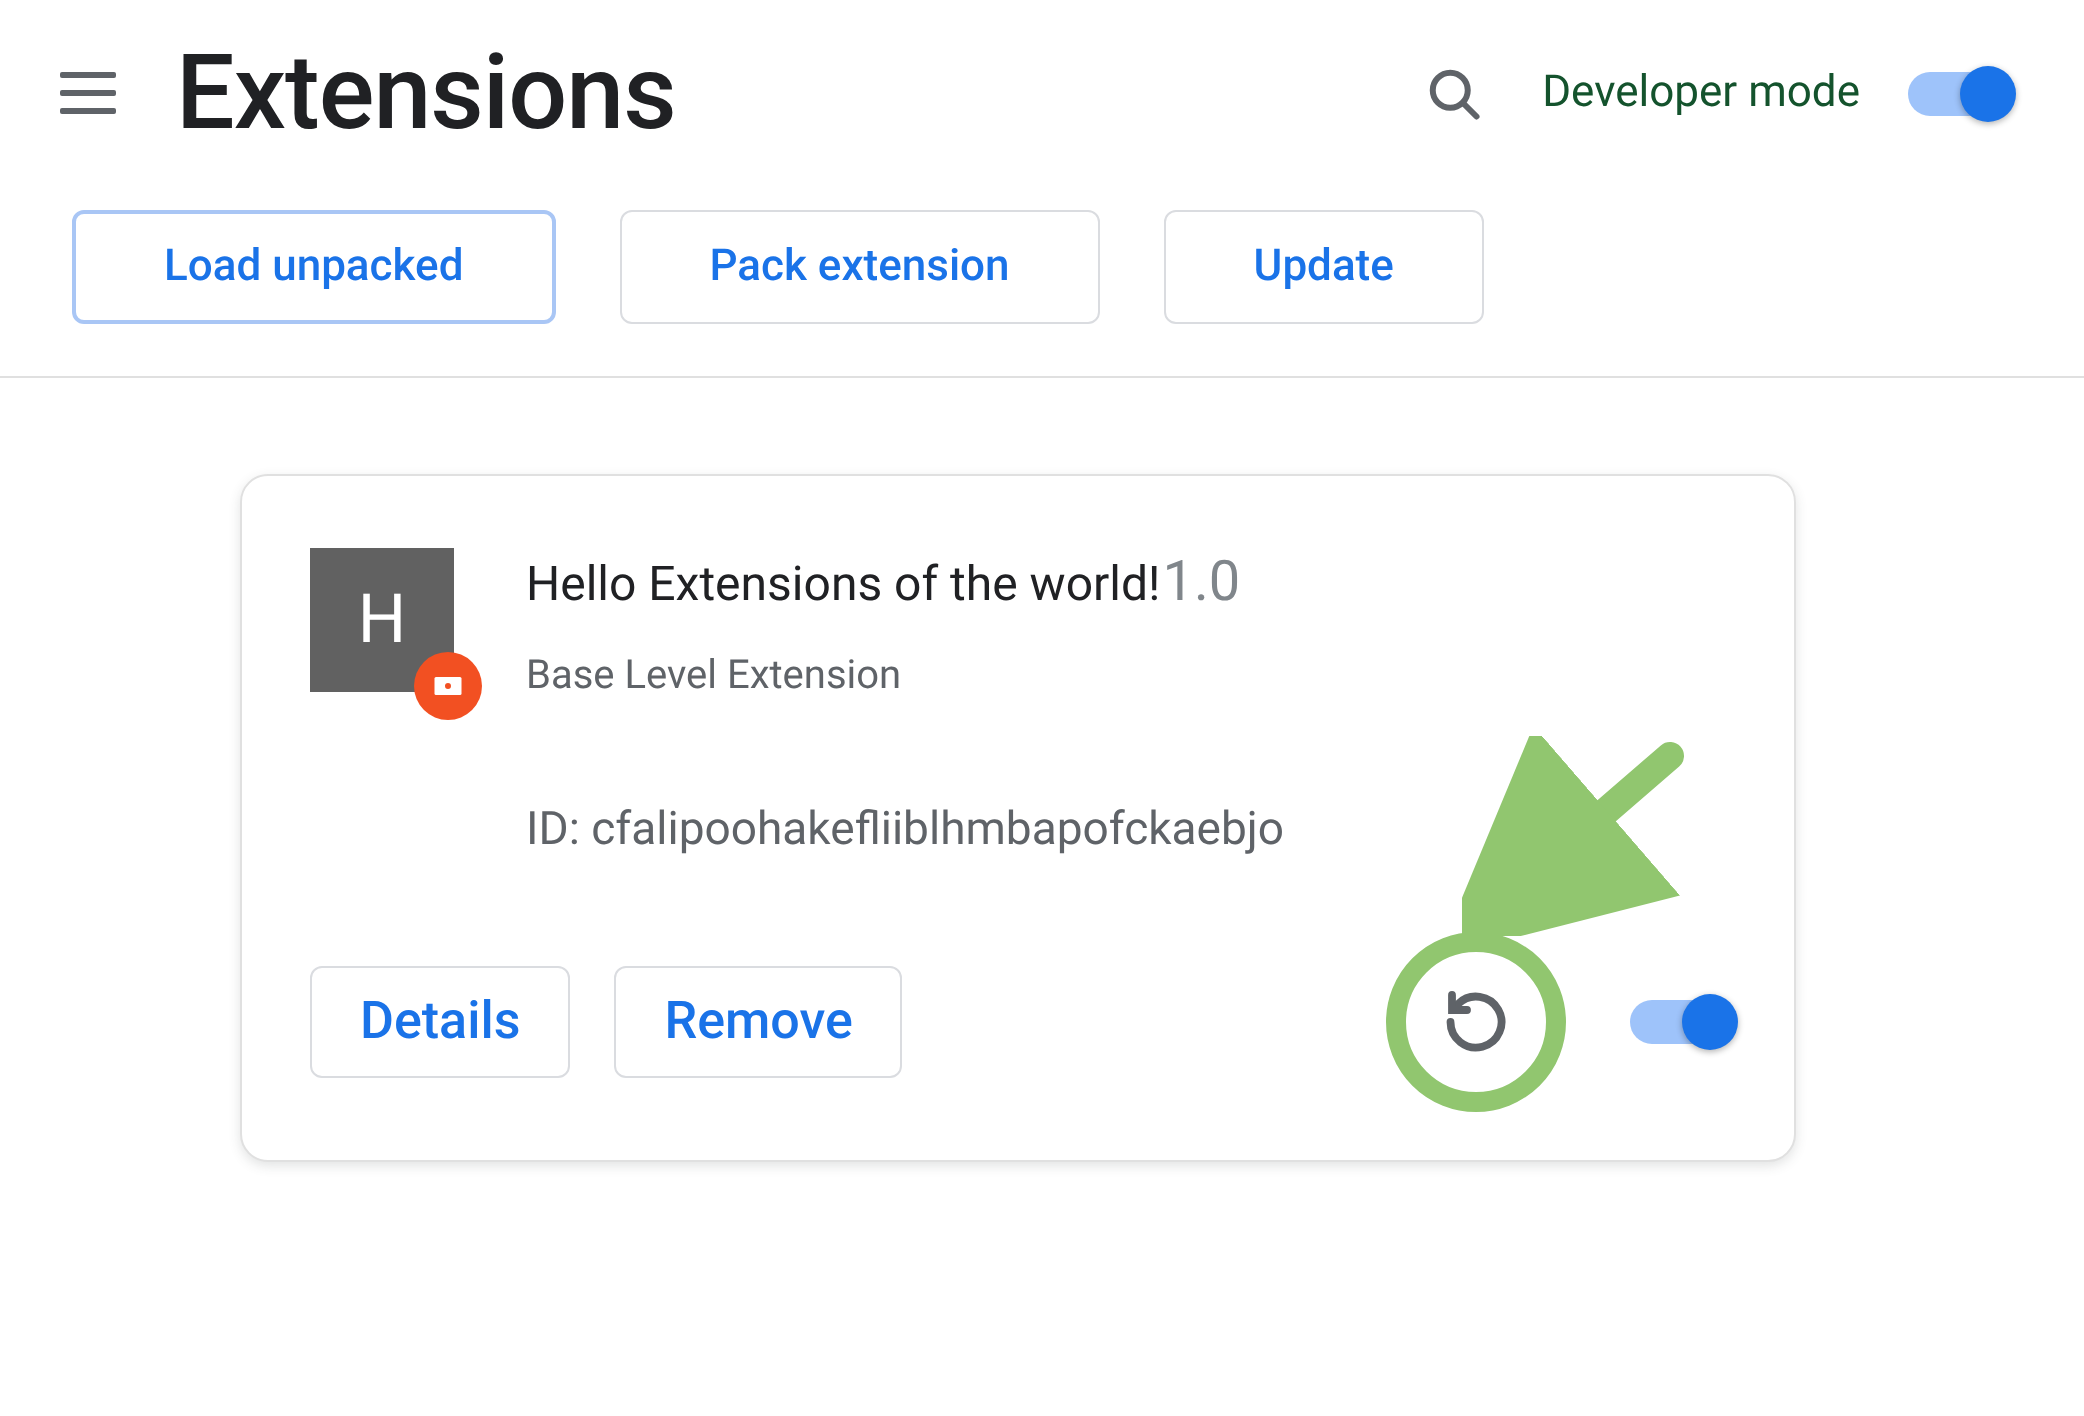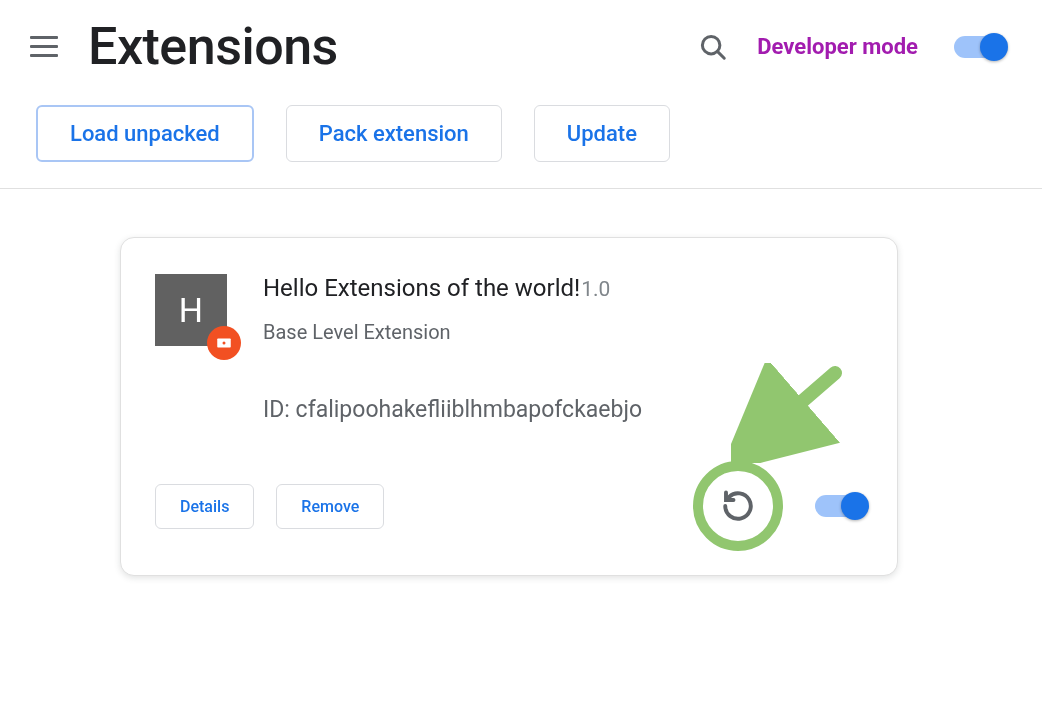--- a/index.html
+++ b/index.html
@@ -47,23 +47,22 @@
     color: #5f6368;
     cursor: pointer;
     display: flex;
     align-items: center;
     justify-content: center;
     width: 40px;
     height: 40px;
   }
   .dev-mode-label {
     font-size: 22px;
-    color: #a21caf;
-    margin-right: 12px;
-    font-weight: bold;
+    color: #14532d;
+    margin-right: 0;
   }
   .toggle {
     position: relative;
     width: 52px;
     height: 22px;
     background: #9ec3fa;
     border-radius: 11px;
     cursor: pointer;
     margin-right: 8px;
   }
@@ -83,21 +82,21 @@
     gap: 32px;
     padding: 20px 36px 26px 36px;
     border-bottom: 1px solid #e0e0e0;
   }
   .btn-outline {
     border: 1px solid #dadce0;
     background: #fff;
     color: #1a73e8;
     font-size: 22px;
     font-weight: 500;
-    padding: 14px 32px;
+    padding: 14px 44px;
     border-radius: 6px;
     cursor: pointer;
     font-family: inherit;
   }
   .btn-outline.selected {
     border: 2px solid #a9c6f5;
   }
 
   .card-area {
     padding: 48px 0 0 120px;
@@ -147,21 +146,21 @@
   .ext-title-row {
     display: flex;
     gap: 1px;
     align-items: baseline;
   }
   .ext-title {
     font-size: 24px;
     color: #202124;
   }
   .ext-version {
-    font-size: 21px;
+    font-size: 28px;
     color: #80868b;
   }
   .ext-desc {
     margin-top: 18px;
     font-size: 20px;
     color: #5f6368;
   }
   .ext-id {
     margin-top: 52px;
     font-size: 23px;
@@ -171,21 +170,21 @@
   .card-actions {
     display: flex;
     align-items: center;
     gap: 22px;
     margin-top: 38px;
   }
   .btn-small {
     border: 1px solid #dadce0;
     background: #fff;
     color: #1a73e8;
-    font-size: 16px;
+    font-size: 26px;
     font-weight: 500;
     padding: 12px 24px;
     border-radius: 6px;
     cursor: pointer;
     font-family: inherit;
   }
   .spacer { flex: 1; }
 
   .reload-wrap {
     position: relative;

